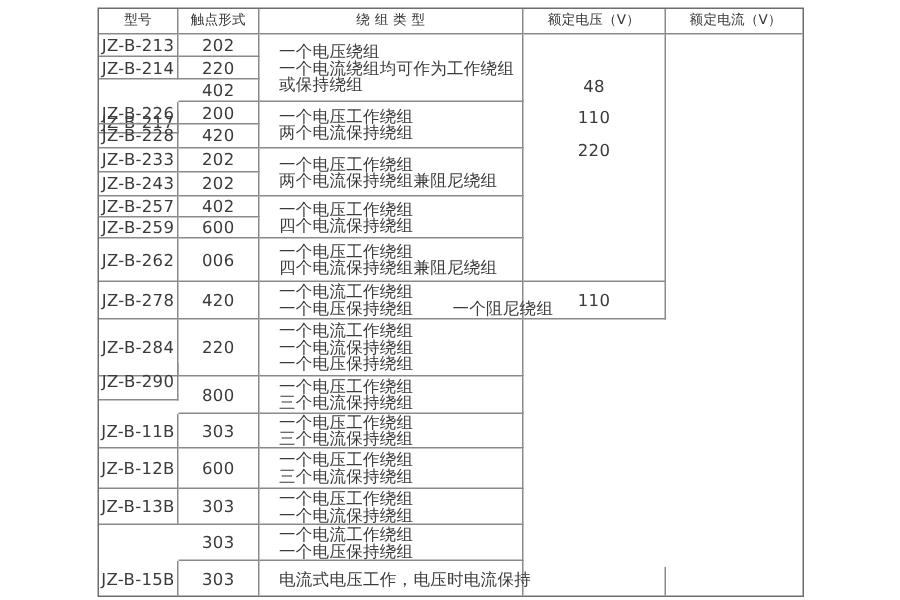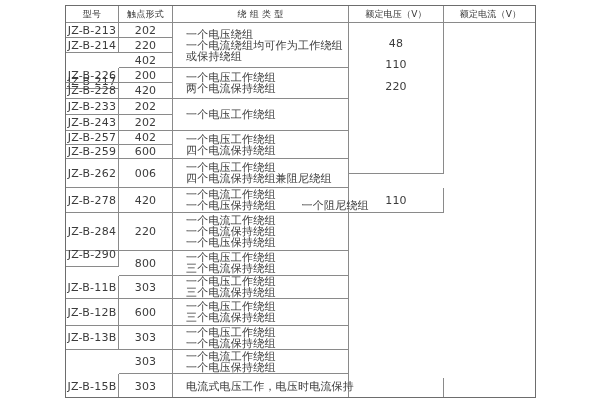--- a/index.html
+++ b/index.html
@@ -105,20 +105,21 @@
     <span class="wline">一个电压绕组</span>
     <span class="wline">一个电流绕组均可作为工作绕组</span>
     <span class="wline">或保持绕组</span>
   </div>
   <div class="cell c3 winding" style="top:62px;height:31px;">
     <span class="wline">一个电压工作绕组</span>
     <span class="wline">两个电流保持绕组</span>
   </div>
   <div class="cell c3 winding" style="top:93px;height:32px;">
     <span class="wline">一个电压工作绕组</span>
+    <span class="wline">两个电流保持绕组兼阻尼绕组</span>
   </div>
   <div class="cell c3 winding" style="top:125px;height:28px;">
     <span class="wline">一个电压工作绕组</span>
     <span class="wline">四个电流保持绕组</span>
   </div>
   <div class="cell c3 winding" style="top:153px;height:29px;">
     <span class="wline">一个电压工作绕组</span>
     <span class="wline">四个电流保持绕组兼阻尼绕组</span>
   </div>
   <div class="cell c3 winding" style="top:182px;height:25px;">
@@ -150,21 +151,21 @@
     <span class="wline">一个电流保持绕组</span>
   </div>
   <div class="cell c3 winding" style="top:344px;height:24px;">
     <span class="wline">一个电流工作绕组</span>
     <span class="wline">一个电压保持绕组</span>
   </div>
   <div class="cell c3 winding nb" style="top:368px;height:25px;">
     <span class="wline">电流式电压工作，电压时电流保持</span>
   </div>
 
-  <div class="cell c4 valcell" style="top:3px;height:165px;">
+  <div class="cell c4 valcell" style="top:17px;height:165px;">
     <span class="val" style="top:29px;">48</span>
     <span class="val" style="top:50px;">110</span>
     <span class="val" style="top:72px;">220</span>
   </div>
   <div class="cell c4" style="top:182px;height:25px;">
     <span>110</span>
   </div>
   <div class="cell c4 valcell nb" style="top:207px;height:186px;">
     
     

